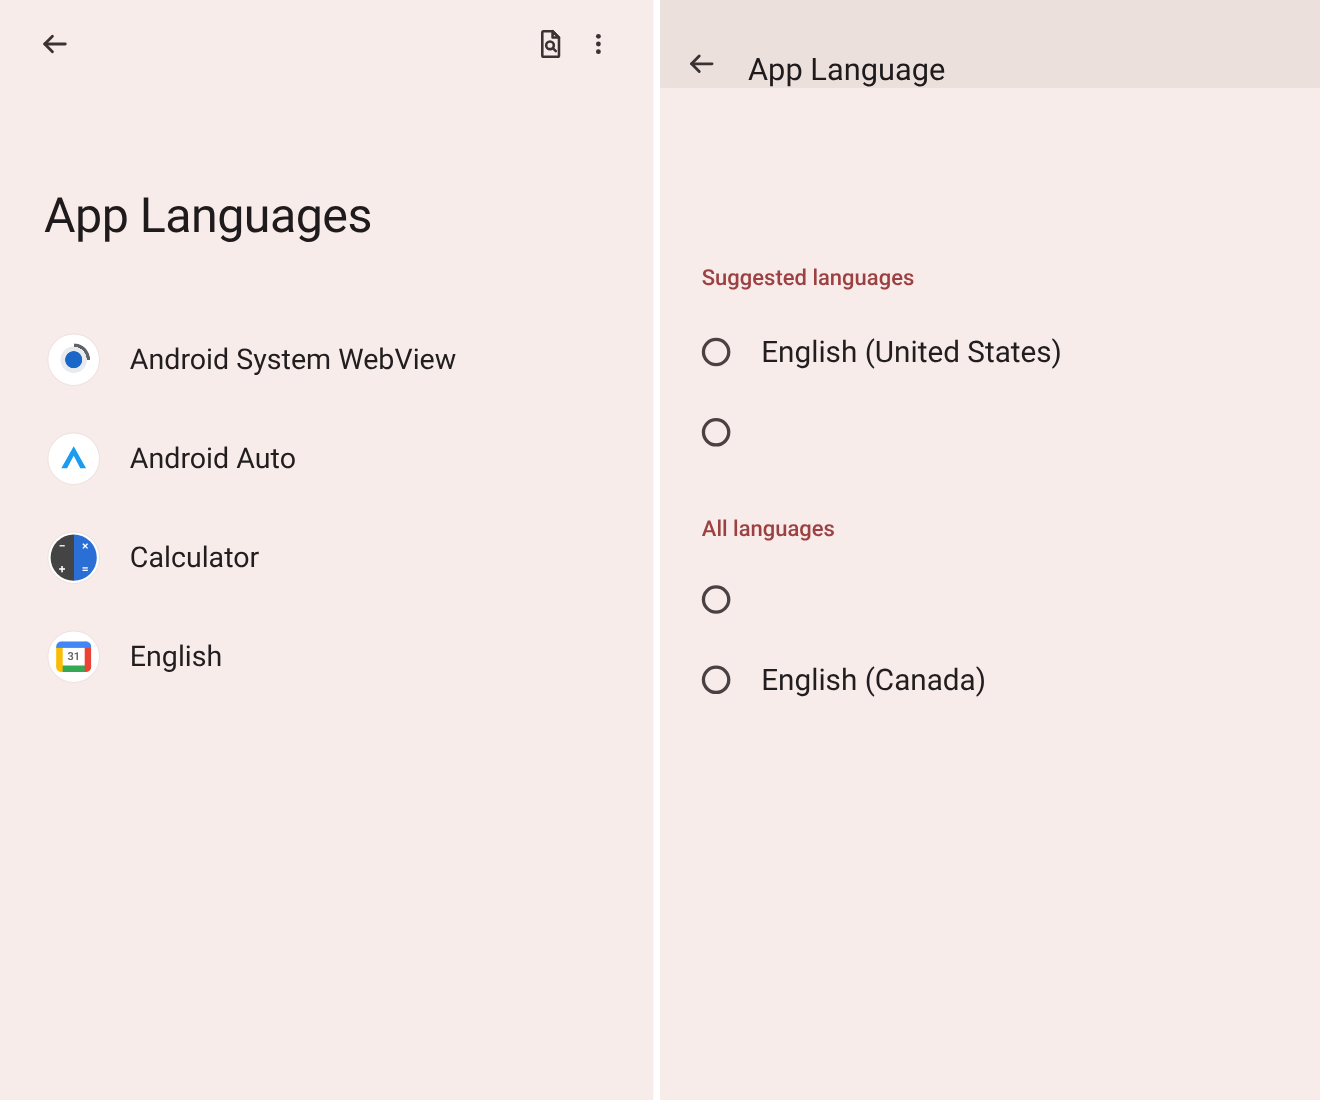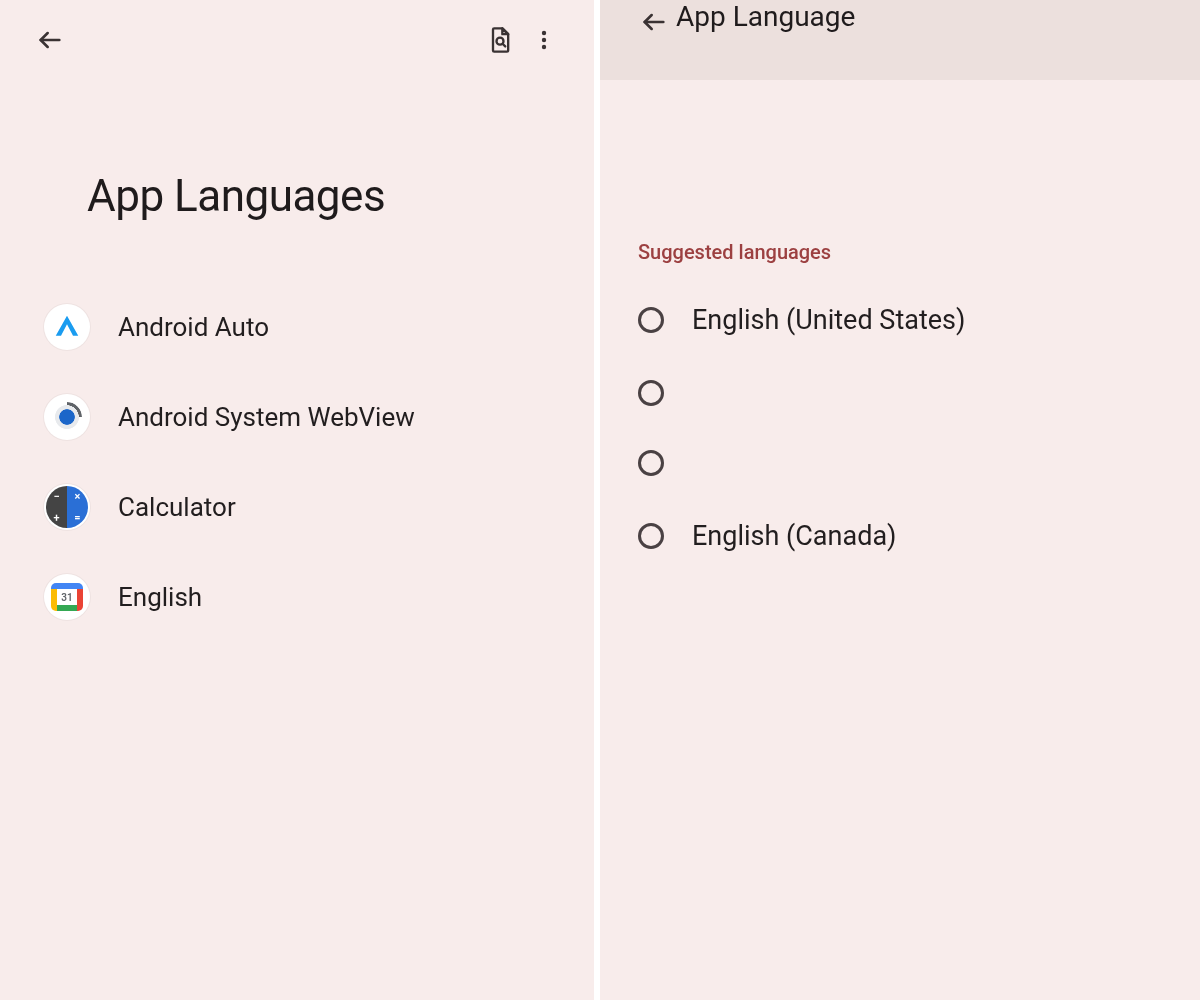--- a/index.html
+++ b/index.html
@@ -39,21 +39,20 @@
       cursor: pointer;
       border-radius: 50%;
       color: #3a3233;
     }
     .left-title {
       font-size: 44px;
       font-weight: 400;
       color: #1f1b1c;
       padding: 90px 0 60px 40px;
       letter-spacing: -0.5px;
-      margin-left: 47px;
     }
     .app-list { padding: 0 28px; }
     .app-item {
       display: flex;
       align-items: center;
       gap: 28px;
       padding: 22px 16px;
       cursor: pointer;
       border-radius: 12px;
     }
@@ -70,22 +69,23 @@
     .app-label {
       font-size: 26px;
       font-weight: 400;
       color: #221e1f;
     }
     
     .right-header {
       height: 80px;
       background: #ece0dd;
       display: flex;
-      align-items: flex-start;
-      padding: 0 32px;
+      align-items: flex-end;
+      padding: 0 16px;
+      gap: 20px;
     }
     .right-header-title {
       font-size: 28px;
       font-weight: 400;
       color: #1f1b1c;
     }
     .right-body { padding: 40px 54px 0 34px; }
     .section-header {
       font-size: 20px;
       font-weight: 500;
@@ -182,39 +182,39 @@
       </span>
     </div>
   </div>
 
   <h1 class="left-title">App Languages</h1>
 
   <div class="app-list">
 
     <div class="app-item">
       <div class="app-icon-wrap">
+        <div class="webview-icon"></div>
+      </div>
+      <div class="app-label">Android System WebView</div>
+    </div>
+
+    <div class="app-item">
+      <div class="app-icon-wrap">
         <span class="auto-icon">
           <svg viewBox="0 0 24 24">
               <path fill="#1a9cf0" d="M12 3l9 16h-4.2L12 9.8 7.2 19H3z"></path>
               <path fill="#0d6bb8" d="M12 3l-9 16h4.2L12 9.8z" opacity="0.0"></path>
             </svg>
         </span>
       </div>
       <div class="app-label">Android Auto</div>
     </div>
 
     <div class="app-item">
       <div class="app-icon-wrap">
-        <div class="webview-icon"></div>
-      </div>
-      <div class="app-label">Android System WebView</div>
-    </div>
-
-    <div class="app-item">
-      <div class="app-icon-wrap">
         <div class="calc-icon">
           <div>−</div>
             <div>×</div>
             <div>+</div>
             <div>=</div>
         </div>
       </div>
       <div class="app-label">Calculator</div>
     </div>
 
@@ -247,20 +247,21 @@
 
     <div class="lang-item">
       <div class="radio"></div>
       <div class="lang-label">English (United States)</div>
     </div>
 
     <div class="lang-item">
       <div class="radio"></div>
     </div>
 
+    <div class="section-header tight">All languages</div>
 
     <div class="lang-item">
       <div class="radio"></div>
     </div>
 
     <div class="lang-item">
       <div class="radio"></div>
       <div class="lang-label">English (Canada)</div>
     </div>
 

